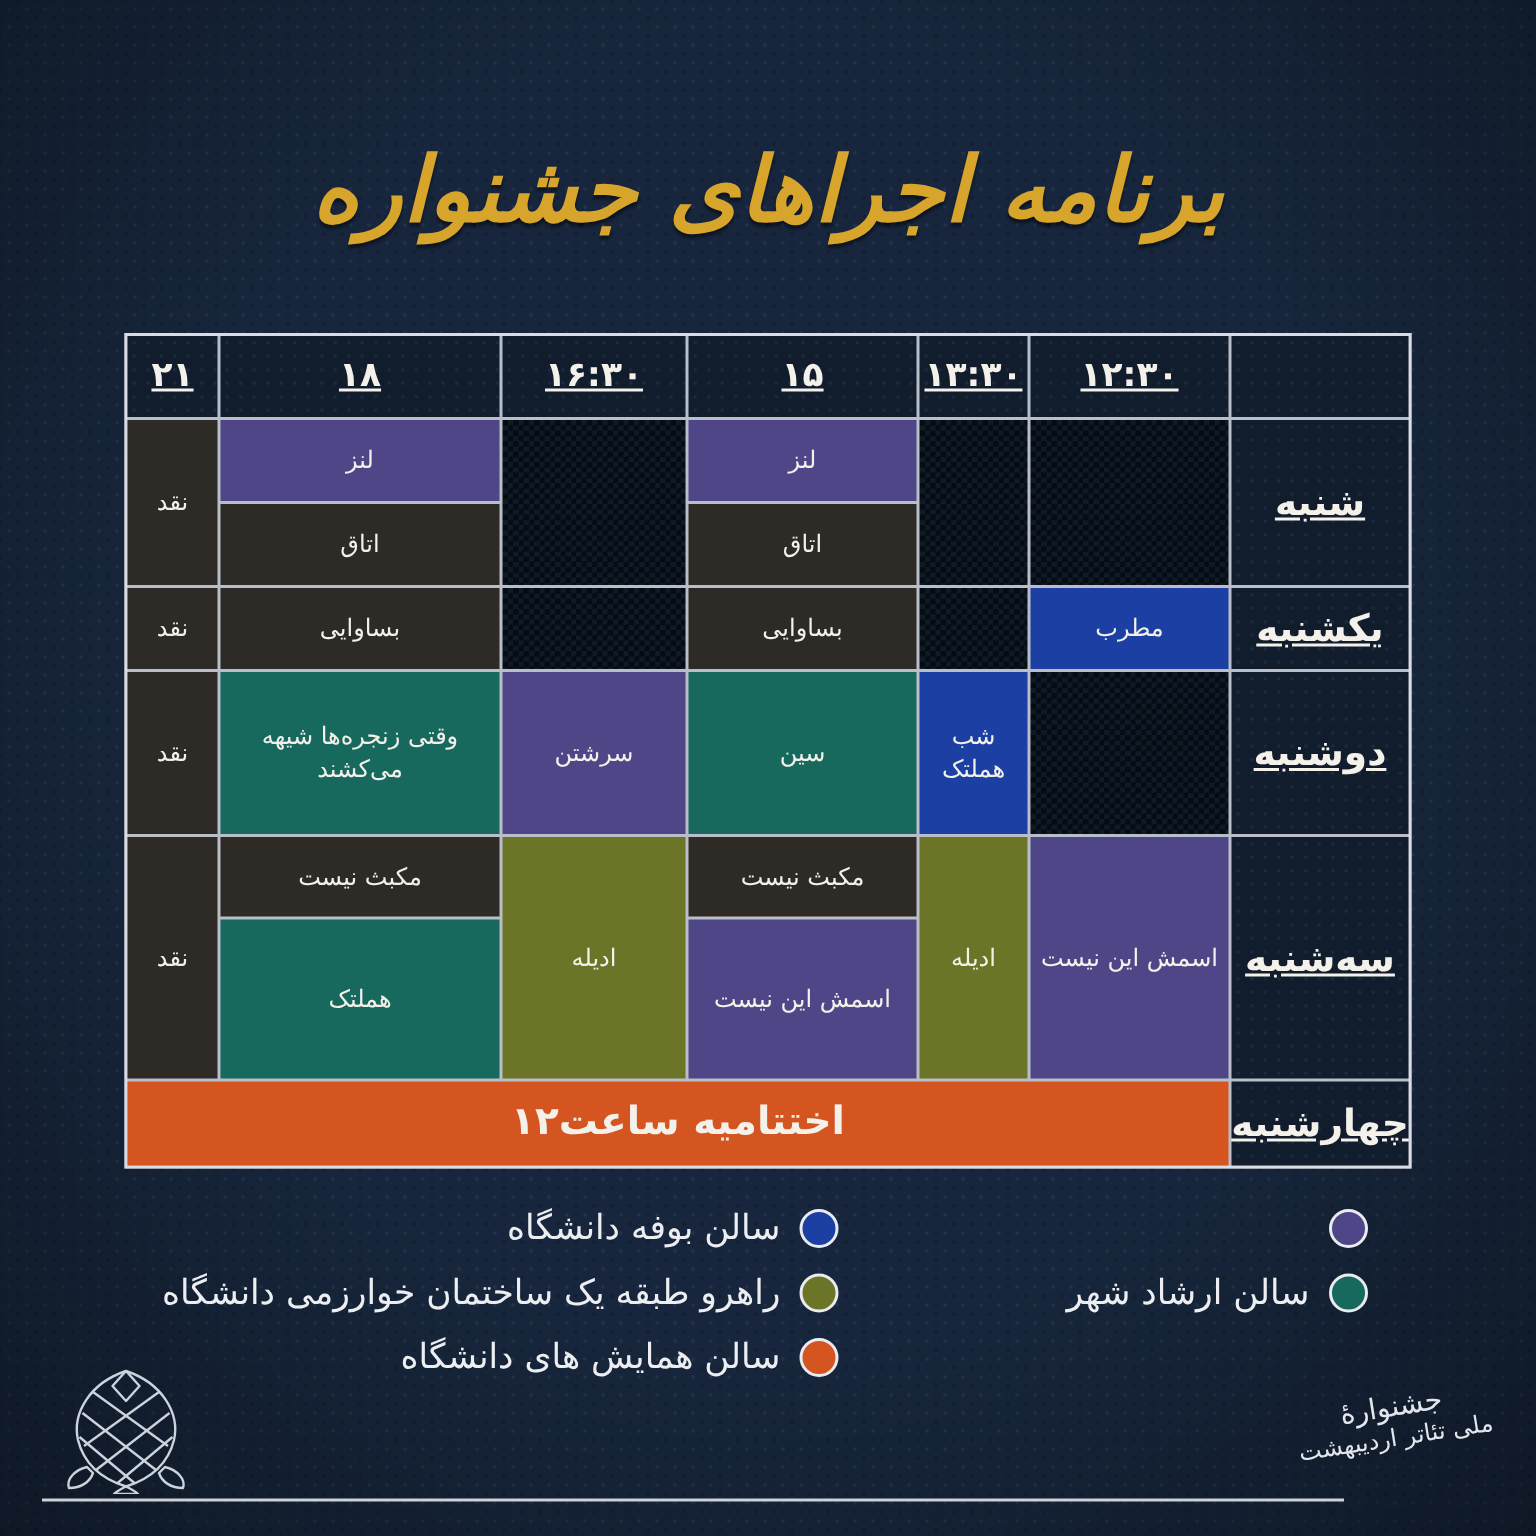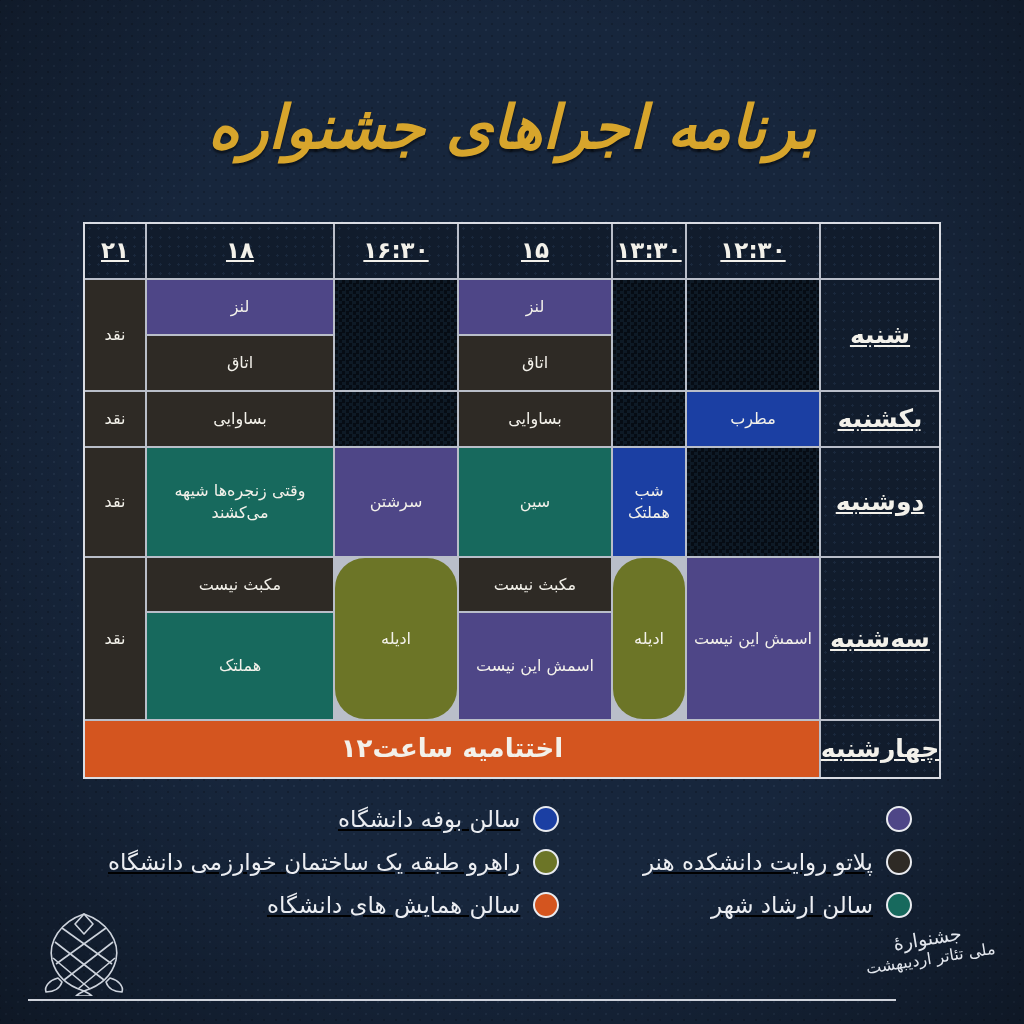--- a/index.html
+++ b/index.html
@@ -42,32 +42,32 @@
     text-decoration:underline;
   }
   .empty{
     background:conic-gradient(#0e1a26 25%, #060c14 25% 50%, #0e1a26 50% 75%, #060c14 75%);
     background-size:7px 7px;
   }
   .bg-purple{background:var(--purple);}
   .bg-dark{background:var(--dark);}
   .bg-teal{background:var(--teal);}
   .bg-blue{background:var(--blue);}
-  .bg-olive{background:var(--olive);border-radius:30px;}
+  .bg-olive{background:var(--olive);}
   .bg-orange{background:var(--orange);}
   .time{font-weight:bold;font-size:23px;}
   .day{font-weight:bold;font-size:25px;}
   .closing{font-weight:bold;font-size:26px;letter-spacing:0.5px;}
   
   .legend{
     position:absolute;left:108px;top:802px;width:804px;
     display:flex;direction:rtl;justify-content:space-between;
   }
   .legend-col{display:flex;flex-direction:column;gap:9px;}
-  .legend-item{display:flex;direction:rtl;align-items:center;gap:13px;height:34px;text-decoration:underline;}
+  .legend-item{display:flex;direction:rtl;align-items:center;gap:13px;height:34px;}
   .dot{width:26px;height:26px;border-radius:50%;border:2px solid #e9ebf0;flex:0 0 auto;box-sizing:border-box;}
   .dot-purple{background:var(--purple);}
   .dot-dark{background:var(--dark);}
   .dot-teal{background:var(--teal);}
   .dot-blue{background:var(--blue);}
   .dot-olive{background:var(--olive);}
   .dot-orange{background:var(--orange);}
   .legend-label{color:#eceef2;font-size:23px;white-space:nowrap;}
   
   .pinecone{position:absolute;left:28px;top:910px;}
@@ -135,24 +135,20 @@
   <div class="cell navy day" style="grid-area:8/1">چهارشنبه</div>
   <div class="cell bg-orange closing" style="grid-area:8/2/9/8">اختتامیه ساعت۱۲</div>
 </div>
 
 <div class="legend">
   <div class="legend-col">
     <div class="legend-item">
       <span class="dot dot-purple"></span>
     </div>
     <div class="legend-item">
-      <span class="dot dot-dark"></span>
-      <span class="legend-label">پلاتو روایت دانشکده هنر</span>
-    </div>
-    <div class="legend-item">
       <span class="dot dot-teal"></span>
       <span class="legend-label">سالن ارشاد شهر</span>
     </div>
   </div>
   <div class="legend-col">
     <div class="legend-item">
       <span class="dot dot-blue"></span>
       <span class="legend-label">سالن بوفه دانشگاه</span>
     </div>
     <div class="legend-item">

